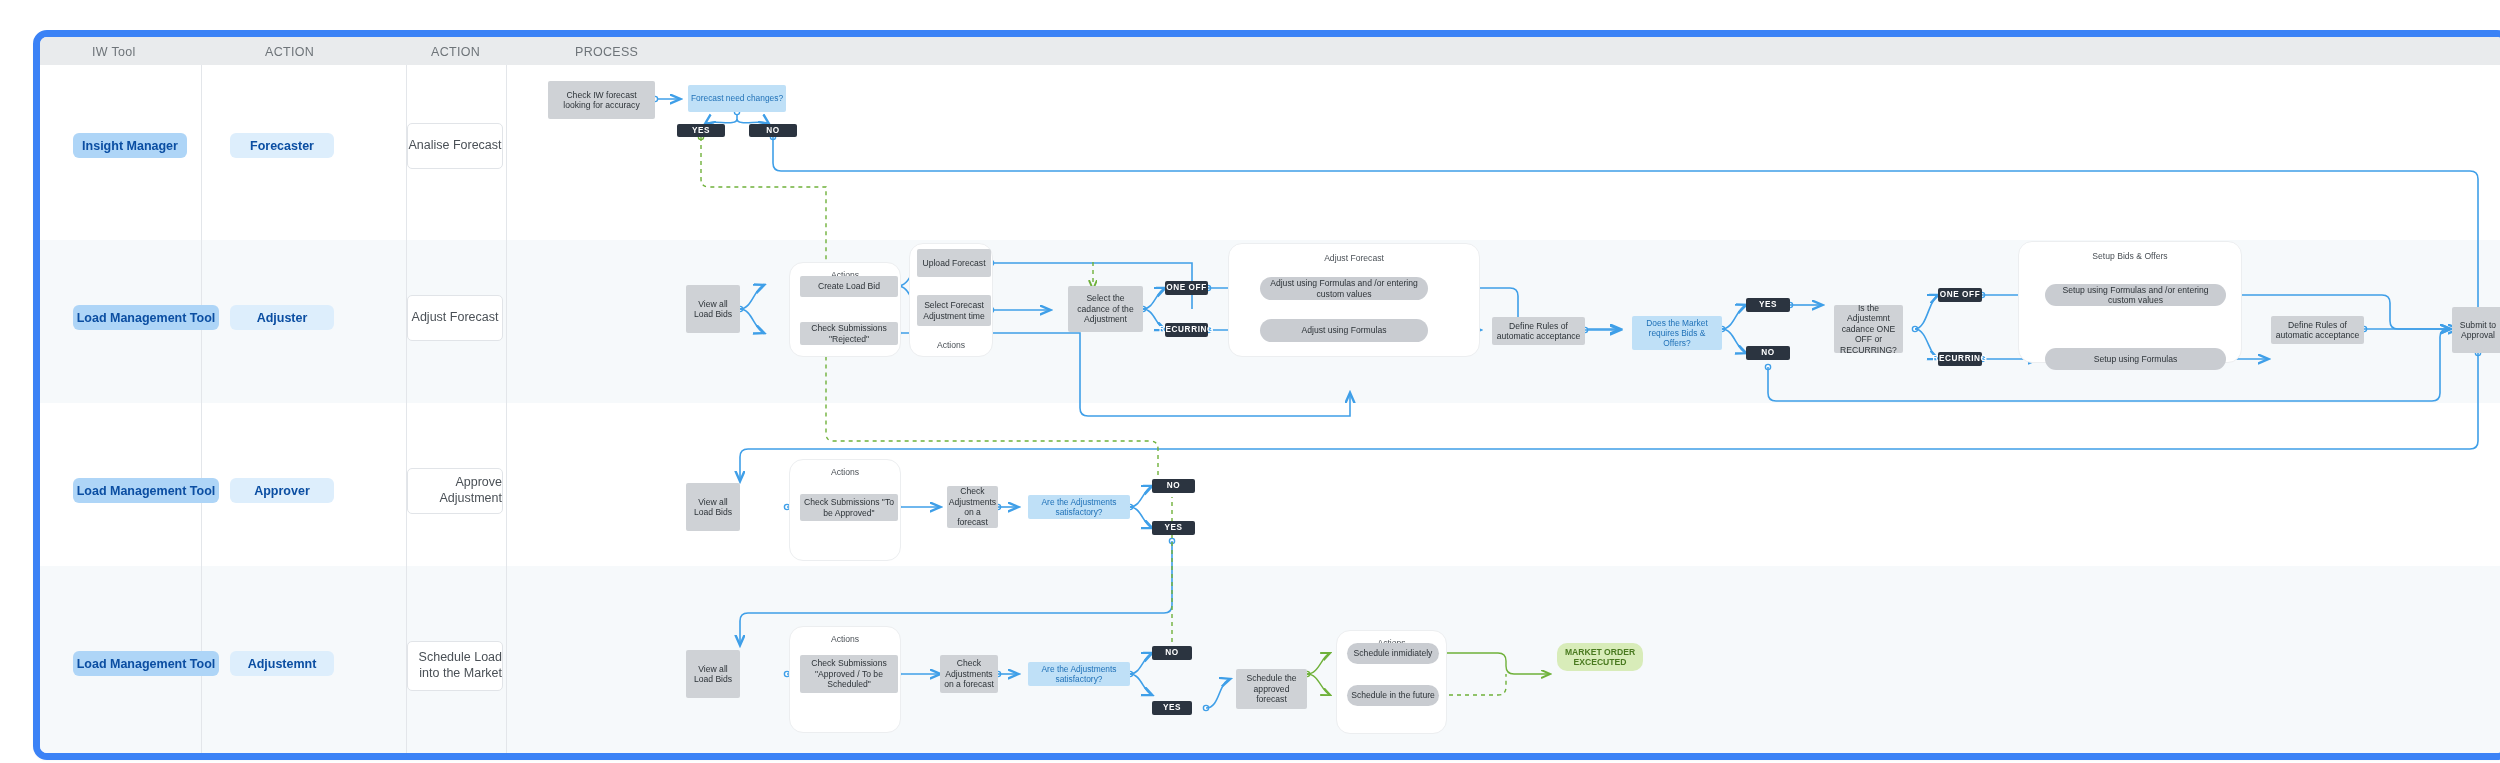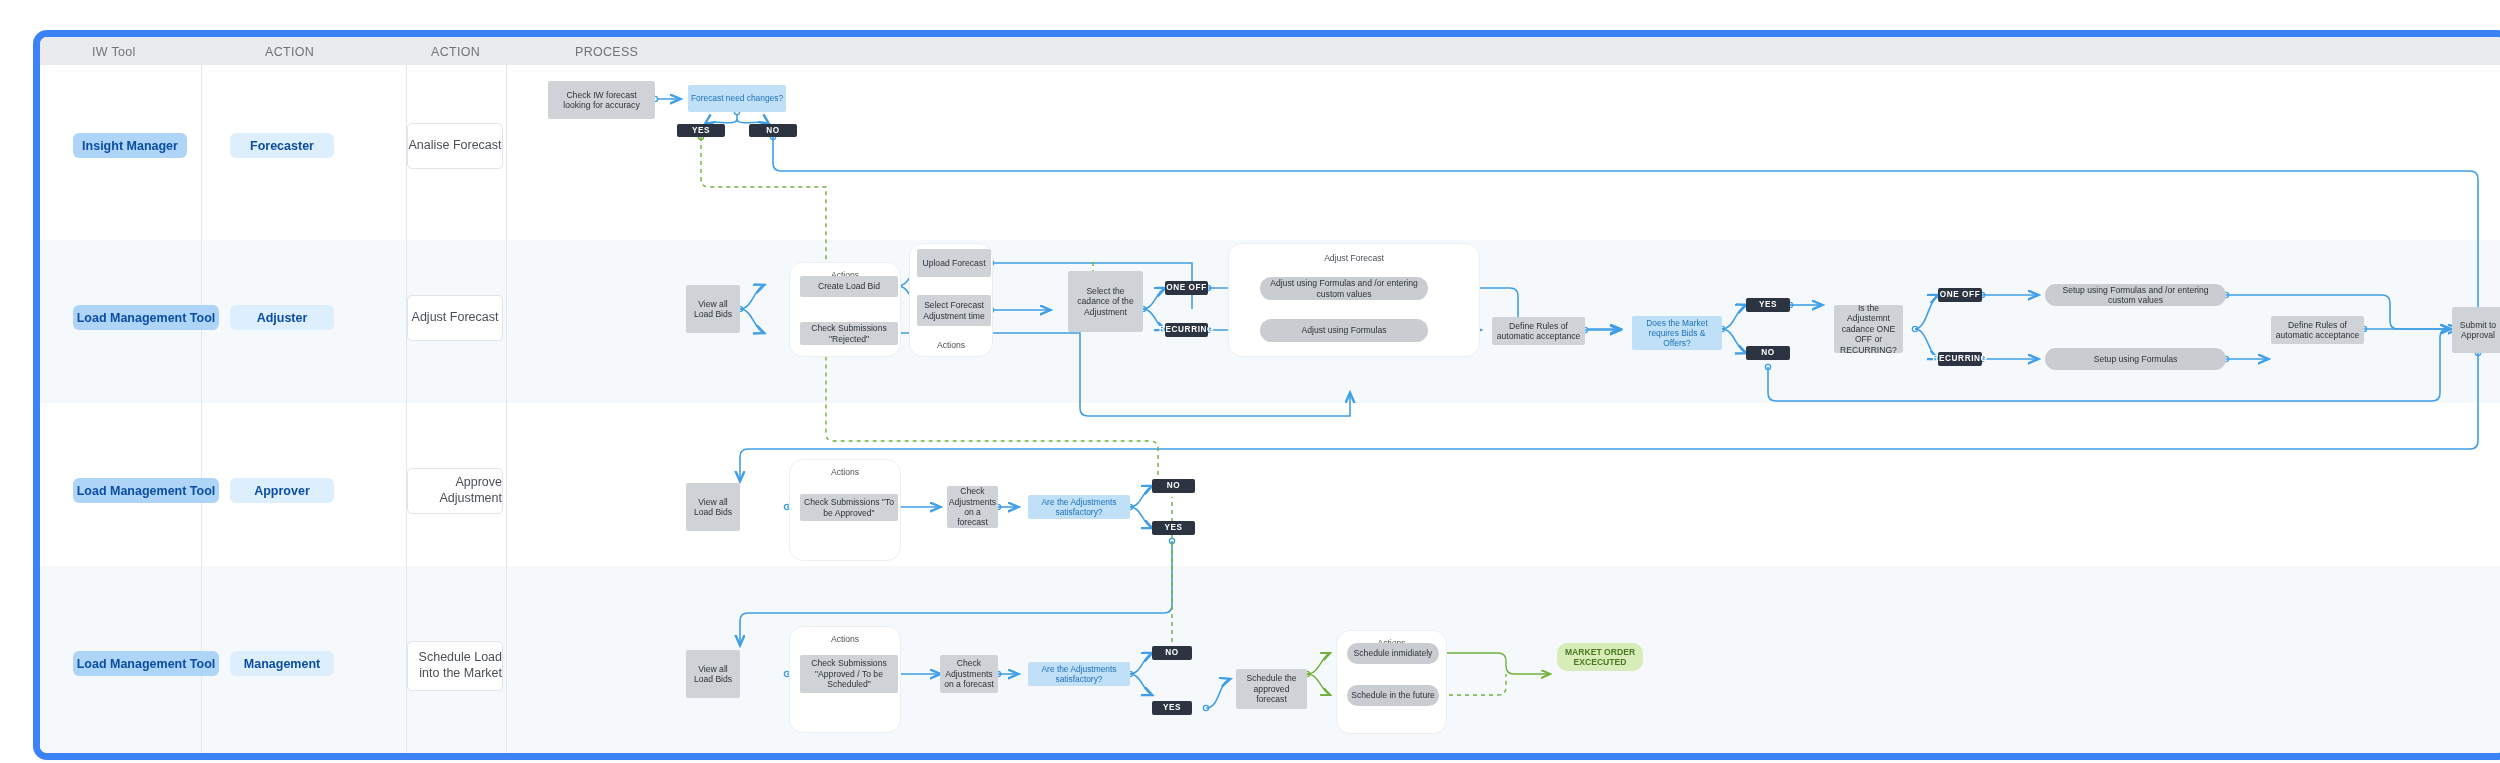--- a/index.html
+++ b/index.html
@@ -201,21 +201,21 @@
 
     <div class="chip tool" style="left:33px;top:268px;width:146px;height:25px">Load Management Tool</div>
     <div class="chip persona" style="left:190px;top:268px;width:104px;height:25px">Adjuster</div>
     <div class="chip action" style="left:367px;top:258px;width:94px;height:44px">Adjust Forecast</div>
 
     <div class="chip tool" style="left:33px;top:441px;width:146px;height:25px">Load Management Tool</div>
     <div class="chip persona" style="left:190px;top:441px;width:104px;height:25px">Approver</div>
     <div class="chip action" style="left:367px;top:431px;width:94px;height:44px">Approve Adjustment</div>
 
     <div class="chip tool" style="left:33px;top:614px;width:146px;height:25px">Load Management Tool</div>
-    <div class="chip persona" style="left:190px;top:614px;width:104px;height:25px">Management</div>
+    <div class="chip persona" style="left:190px;top:614px;width:104px;height:25px">Adjustemnt</div>
     <div class="chip action" style="left:367px;top:604px;width:94px;height:48px">Schedule Load into the Market</div>
 
     <div class="node n-grey" style="left:508px;top:44px;width:107px;height:38px;padding:0 6px;box-sizing:border-box">Check IW forecast looking for accuracy</div>
     <div class="node n-blue" style="left:648px;top:48px;width:98px;height:27px">Forecast need changes?</div>
     <div class="node n-dark" style="left:637px;top:87px;width:48px;height:13px">YES</div>
     <div class="node n-dark" style="left:709px;top:87px;width:48px;height:13px">NO</div>
 
     <div class="node n-grey" style="left:646px;top:248px;width:54px;height:48px;padding:0 4px;box-sizing:border-box">View all  Load Bids</div>
 
     <div class="grp" style="left:749px;top:225px;width:110px;height:93px">
@@ -223,21 +223,21 @@
     </div>
     <div class="node n-grey" style="left:760px;top:239px;width:98px;height:21px">Create Load Bid</div>
     <div class="node n-grey" style="left:760px;top:285px;width:98px;height:23px;padding:0 4px;box-sizing:border-box">Check Submissions "Rejected"</div>
 
     <div class="grp" style="left:869px;top:206px;width:82px;height:112px">
       <div class="grp-title" style="bottom:6px">Actions</div>
     </div>
     <div class="node n-grey" style="left:877px;top:212px;width:74px;height:28px">Upload Forecast</div>
     <div class="node n-grey" style="left:877px;top:258px;width:74px;height:31px;padding:0 3px;box-sizing:border-box">Select Forecast Adjustment time</div>
 
-    <div class="node n-grey" style="left:1028px;top:234px;width:75px;height:61px;padding:0 4px;box-sizing:border-box">Select the cadance of the Adjustment</div>
+    <div class="node n-grey" style="left:1028px;top:249px;width:75px;height:46px;padding:0 4px;box-sizing:border-box">Select the cadance of the Adjustment</div>
 
     <div class="node n-dark" style="left:1125px;top:244px;width:43px;height:14px">ONE OFF</div>
     <div class="node n-dark" style="left:1125px;top:286px;width:43px;height:14px">RECURRING</div>
 
     <div class="grp" style="left:1188px;top:206px;width:250px;height:112px">
       <div class="grp-title" style="top:9px">Adjust Forecast</div>
     </div>
     <div class="node n-grey2" style="left:1220px;top:240px;width:168px;height:23px;padding:0 6px;box-sizing:border-box">Adjust using Formulas and /or entering custom values</div>
     <div class="node n-grey2" style="left:1220px;top:282px;width:168px;height:23px">Adjust using Formulas</div>
 
@@ -246,20 +246,23 @@
     <div class="node n-blue" style="left:1592px;top:279px;width:90px;height:18px;padding:17px 3px;box-sizing:border-box">Does the Market requires Bids &amp; Offers?</div>
 
     <div class="node n-dark" style="left:1706px;top:261px;width:44px;height:14px">YES</div>
     <div class="node n-dark" style="left:1706px;top:309px;width:44px;height:14px">NO</div>
 
     <div class="node n-grey" style="left:1794px;top:268px;width:69px;height:48px;padding:0 4px;box-sizing:border-box">Is the Adjustemnt cadance ONE OFF or RECURRING?</div>
 
     <div class="node n-dark" style="left:1898px;top:251px;width:44px;height:14px">ONE OFF</div>
     <div class="node n-dark" style="left:1898px;top:315px;width:44px;height:14px">RECURRING</div>
 
+    <div class="grp" style="left:1978px;top:204px;width:222px;height:120px">
+      <div class="grp-title" style="top:9px">Setup Bids &amp; Offers</div>
+    </div>
     <div class="node n-grey2" style="left:2005px;top:247px;width:181px;height:22px;padding:0 6px;box-sizing:border-box">Setup using Formulas and /or entering custom values</div>
     <div class="node n-grey2" style="left:2005px;top:311px;width:181px;height:22px">Setup using Formulas</div>
 
     <div class="node n-grey" style="left:2231px;top:279px;width:93px;height:28px;padding:0 4px;box-sizing:border-box">Define Rules of automatic acceptance</div>
 
     <div class="node n-grey" style="left:2412px;top:270px;width:52px;height:46px;padding:0 3px;box-sizing:border-box">Submit to Approval</div>
 
     <div class="node n-grey" style="left:646px;top:446px;width:54px;height:48px;padding:0 4px;box-sizing:border-box">View all  Load Bids</div>
 
     <div class="grp" style="left:749px;top:422px;width:110px;height:100px">

